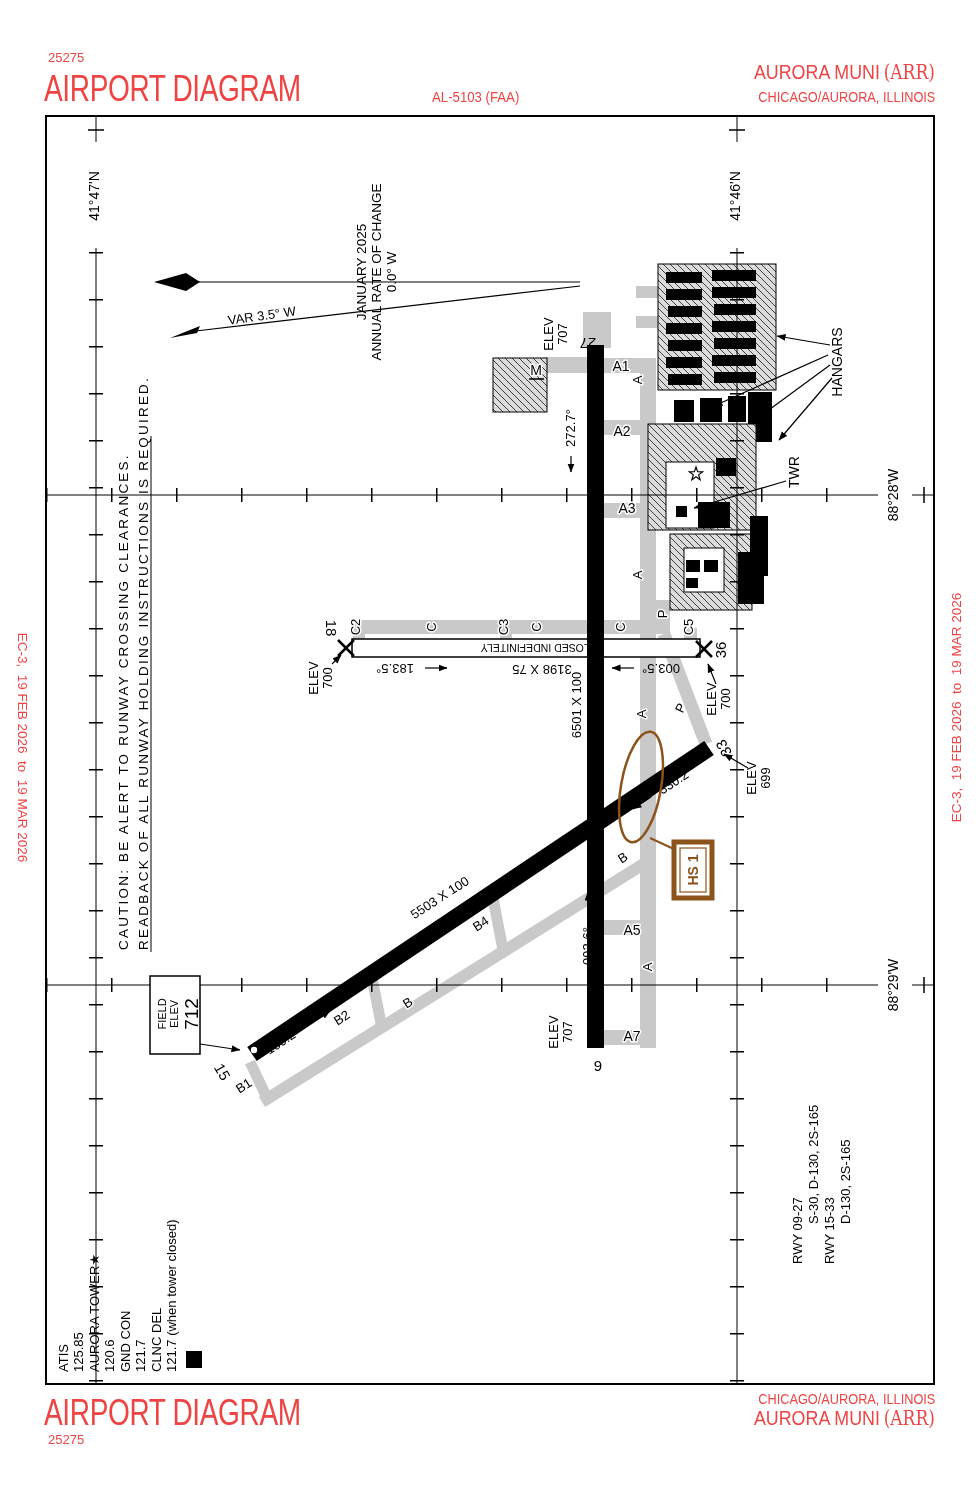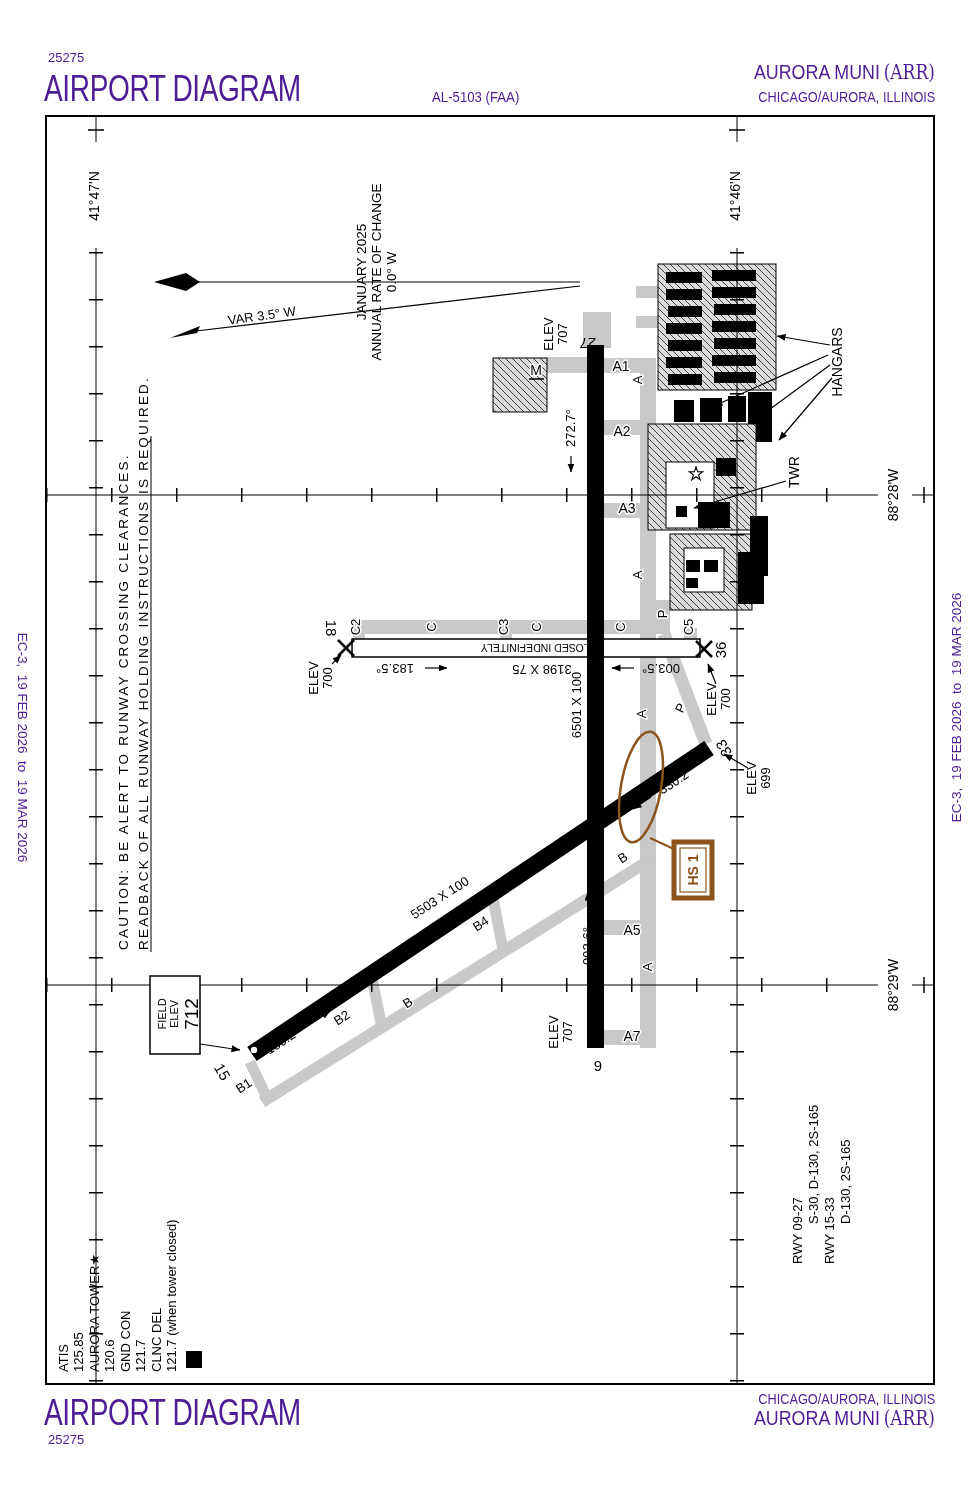--- a/index.html
+++ b/index.html
@@ -1,17 +1,17 @@
 <!DOCTYPE html>
 <html><head>
 <meta charset="utf-8">
 <style>
   html,body{margin:0;padding:0;background:#fff;}
   .page{position:relative;width:978px;height:1500px;background:#fff;overflow:hidden;
-        font-family:"Liberation Sans",sans-serif;color:#4c1d95;}
+        font-family:"Liberation Sans",sans-serif;color:#ef4444;}
   .abs{position:absolute;}
   .chart-num{font-size:13px;}
   .big-title{font-size:36px;letter-spacing:-0.5px;transform:scaleX(0.78);transform-origin:left center;white-space:nowrap;}
   .proc-id{font-size:15px;transform:scaleX(0.88);transform-origin:left center;white-space:nowrap;}
   .hdr-right{text-align:right;transform:scaleX(0.85);transform-origin:right center;white-space:nowrap;}
   .apt-name{font-size:21px;}
   .apt-id{font-family:"DejaVu Serif",serif;font-size:20px;}
   .city{font-size:15px;}
   .side-date{width:500px;text-align:center;font-size:13.5px;white-space:pre;transform-origin:center center;}
   svg text{font-family:"Liberation Sans",sans-serif;fill:#000;}

